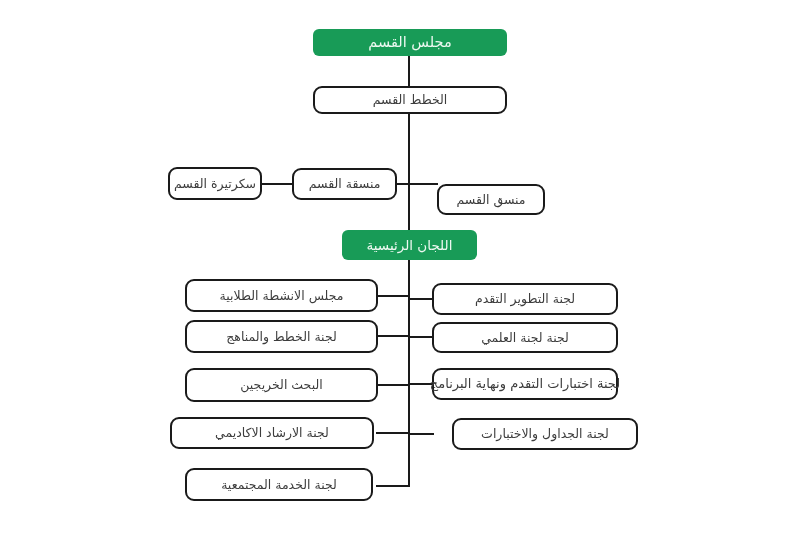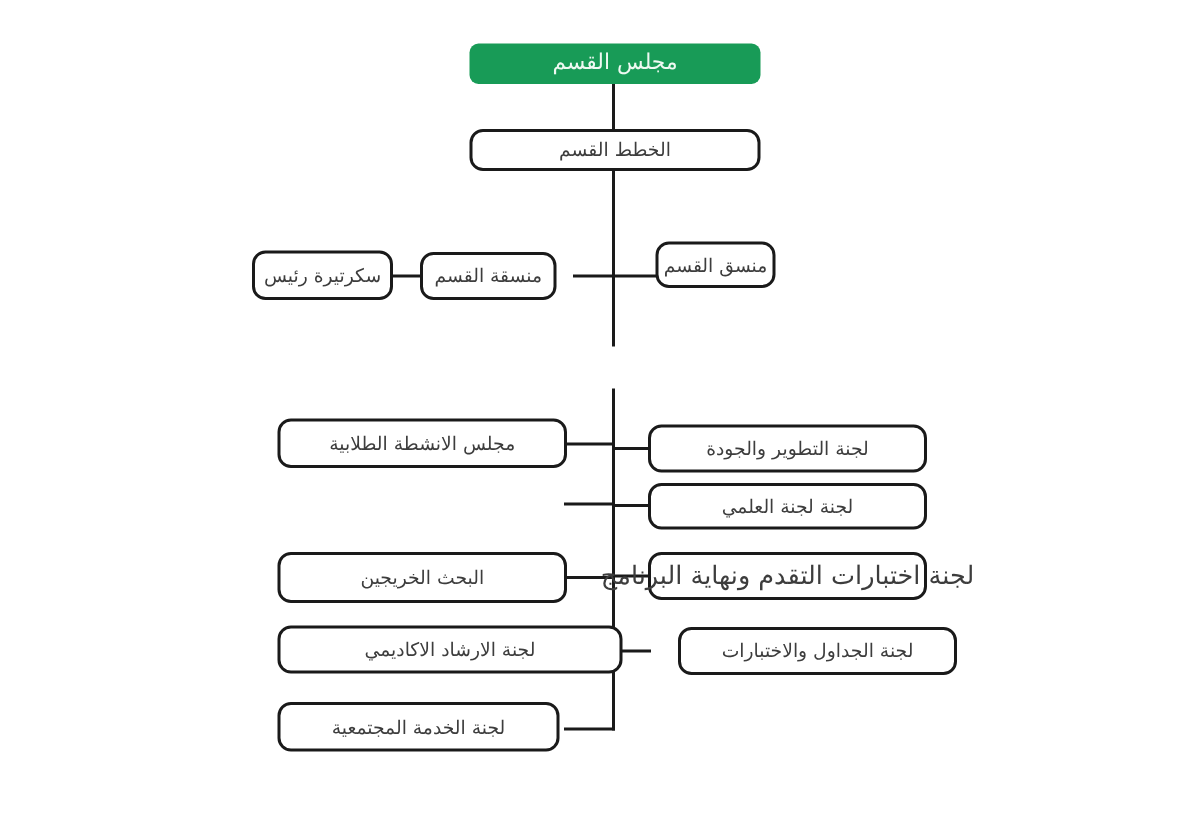--- a/index.html
+++ b/index.html
@@ -67,37 +67,39 @@
     <line x1="409" y1="299" x2="433" y2="299"></line>
     <line x1="409" y1="337" x2="433" y2="337"></line>
     <line x1="409" y1="384" x2="433" y2="384"></line>
     <line x1="409" y1="434" x2="433" y2="434"></line>
   </svg>
 
   <div class="node green" style="left:313px;top:29px;width:194px;height:27px">مجلس القسم</div>
 
   <div class="node" style="left:313px;top:86px;width:194px;height:28px">الخطط القسم</div>
 
-  <div class="node" style="left:168px;top:167px;width:94px;height:33px">سكرتيرة رئيس</div>
+  <div class="node" style="left:168px;top:167px;width:94px;height:33px">سكرتيرة القسم</div>
 
-  <div class="node" style="left:280px;top:168px;width:91px;height:32px">منسقة القسم</div>
+  <div class="node" style="left:292px;top:168px;width:105px;height:32px">منسقة القسم</div>
 
-  <div class="node" style="left:437px;top:161px;width:80px;height:31px">منسق القسم</div>
+  <div class="node" style="left:437px;top:184px;width:108px;height:31px">منسق القسم</div>
 
+  <div class="node green" style="left:342px;top:230px;width:135px;height:30px;font-size:13.5px">اللجان الرئيسية</div>
 
   <div class="node" style="left:185px;top:279px;width:193px;height:33px">مجلس الانشطة الطلابية</div>
 
+  <div class="node" style="left:185px;top:320px;width:193px;height:33px">لجنة الخطط والمناهج</div>
 
   <div class="node" style="left:185px;top:368px;width:193px;height:34px">البحث الخريجين</div>
 
-  <div class="node" style="left:185px;top:417px;width:230px;height:32px">لجنة الارشاد الاكاديمي</div>
+  <div class="node" style="left:170px;top:417px;width:204px;height:32px">لجنة الارشاد الاكاديمي</div>
 
   <div class="node" style="left:185px;top:468px;width:188px;height:33px">لجنة الخدمة المجتمعية</div>
 
-  <div class="node" style="left:432px;top:283px;width:186px;height:32px">لجنة التطوير والجودة</div>
+  <div class="node" style="left:432px;top:283px;width:186px;height:32px">لجنة التطوير التقدم</div>
 
   <div class="node" style="left:432px;top:322px;width:186px;height:31px">لجنة لجنة العلمي</div>
 
-  <div class="node" style="left:432px;top:368px;width:186px;height:32px;font-size:17px">لجنة اختبارات التقدم ونهاية البرنامج</div>
+  <div class="node" style="left:432px;top:368px;width:186px;height:32px;font-size:13px">لجنة اختبارات التقدم ونهاية البرنامج</div>
 
   <div class="node" style="left:452px;top:418px;width:186px;height:32px">لجنة الجداول والاختبارات</div>
 
 </div>
 
 </body></html>

